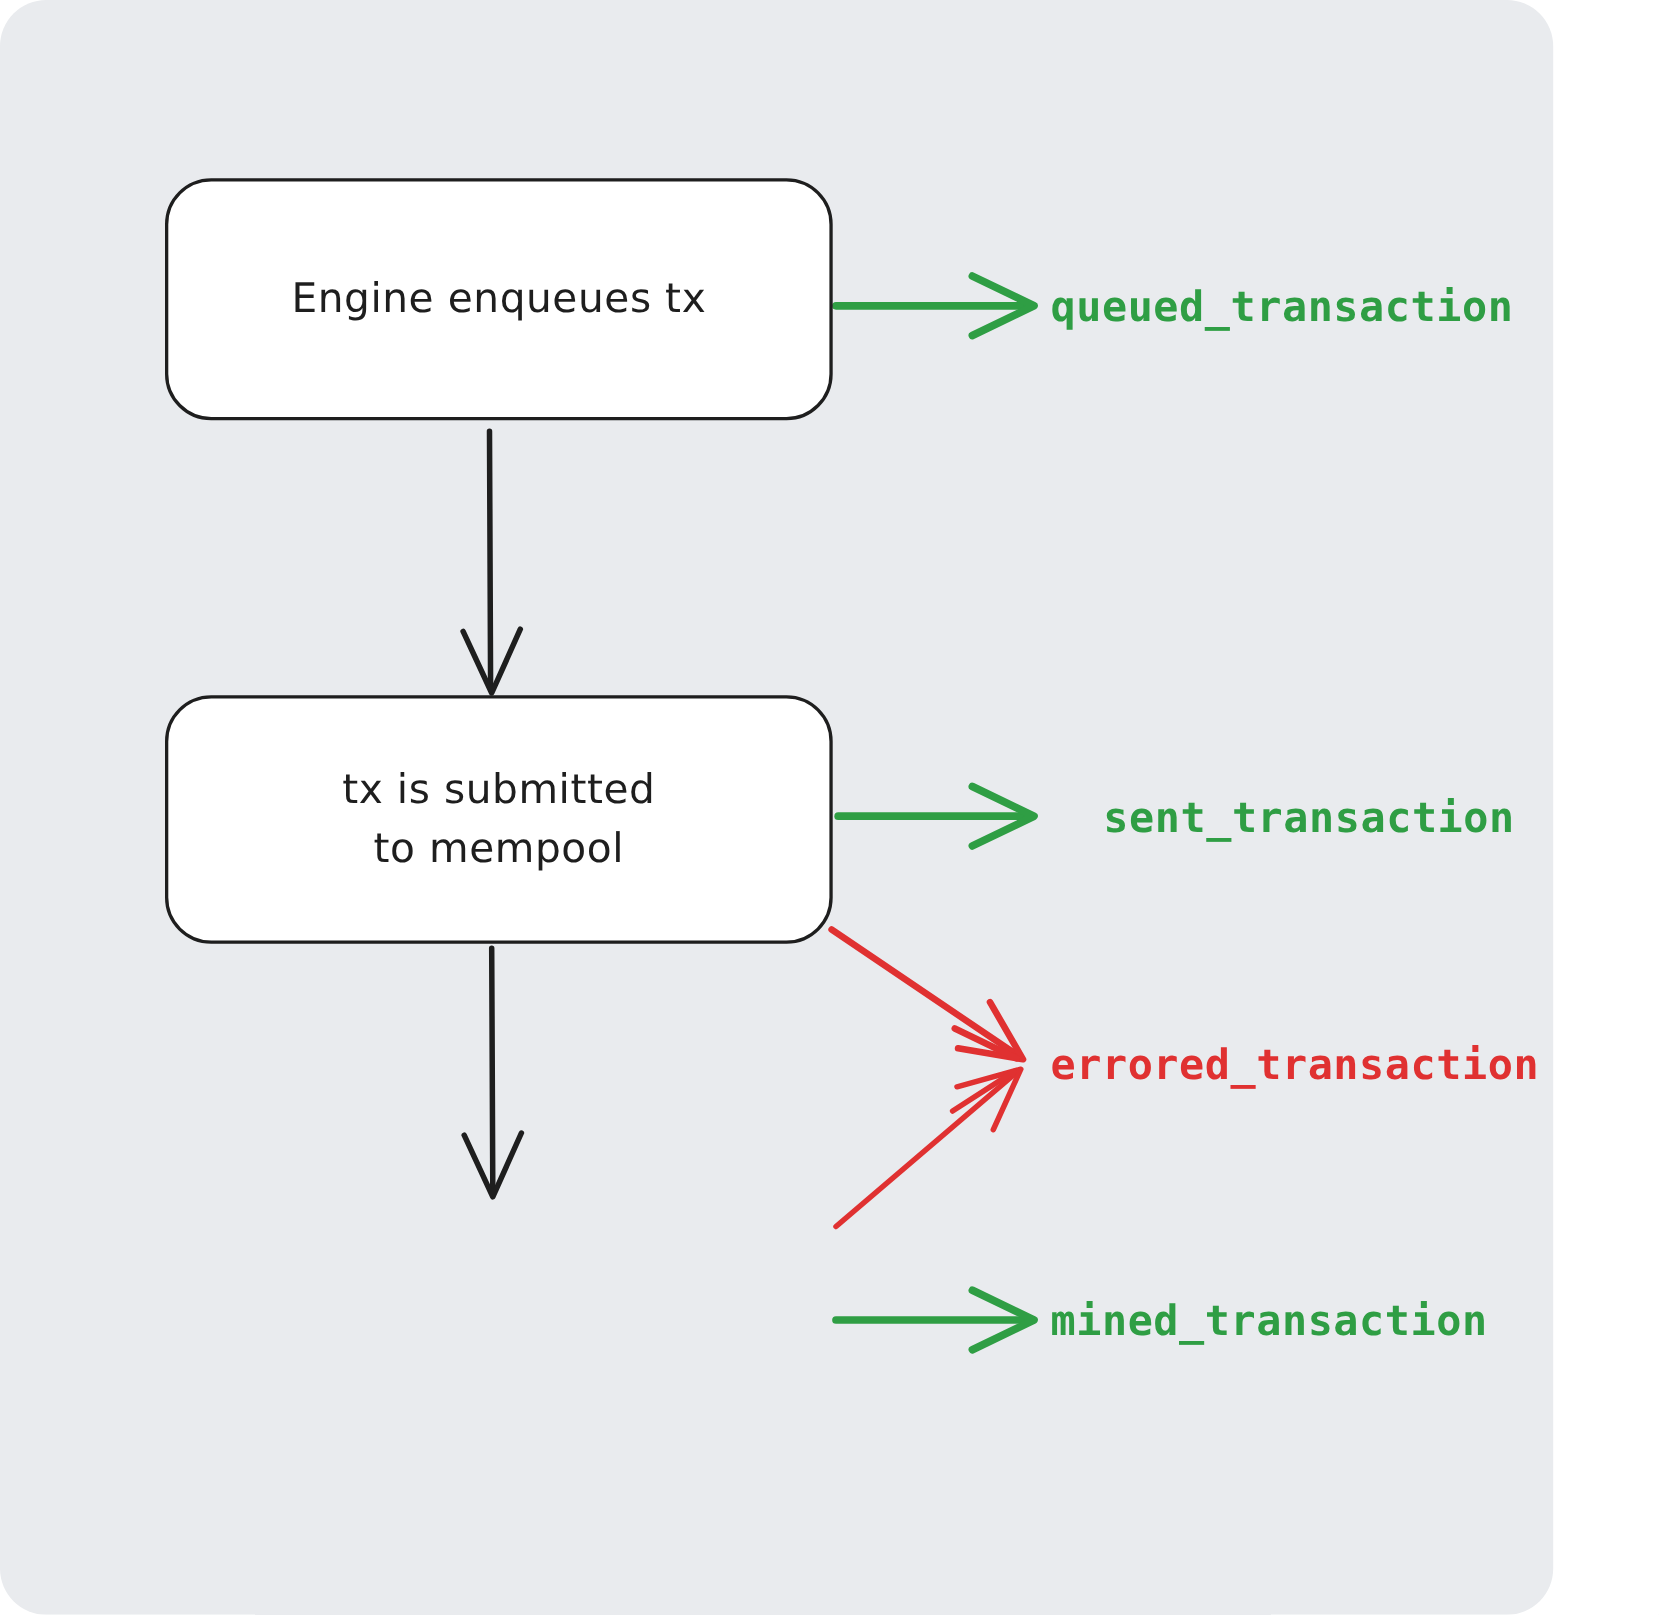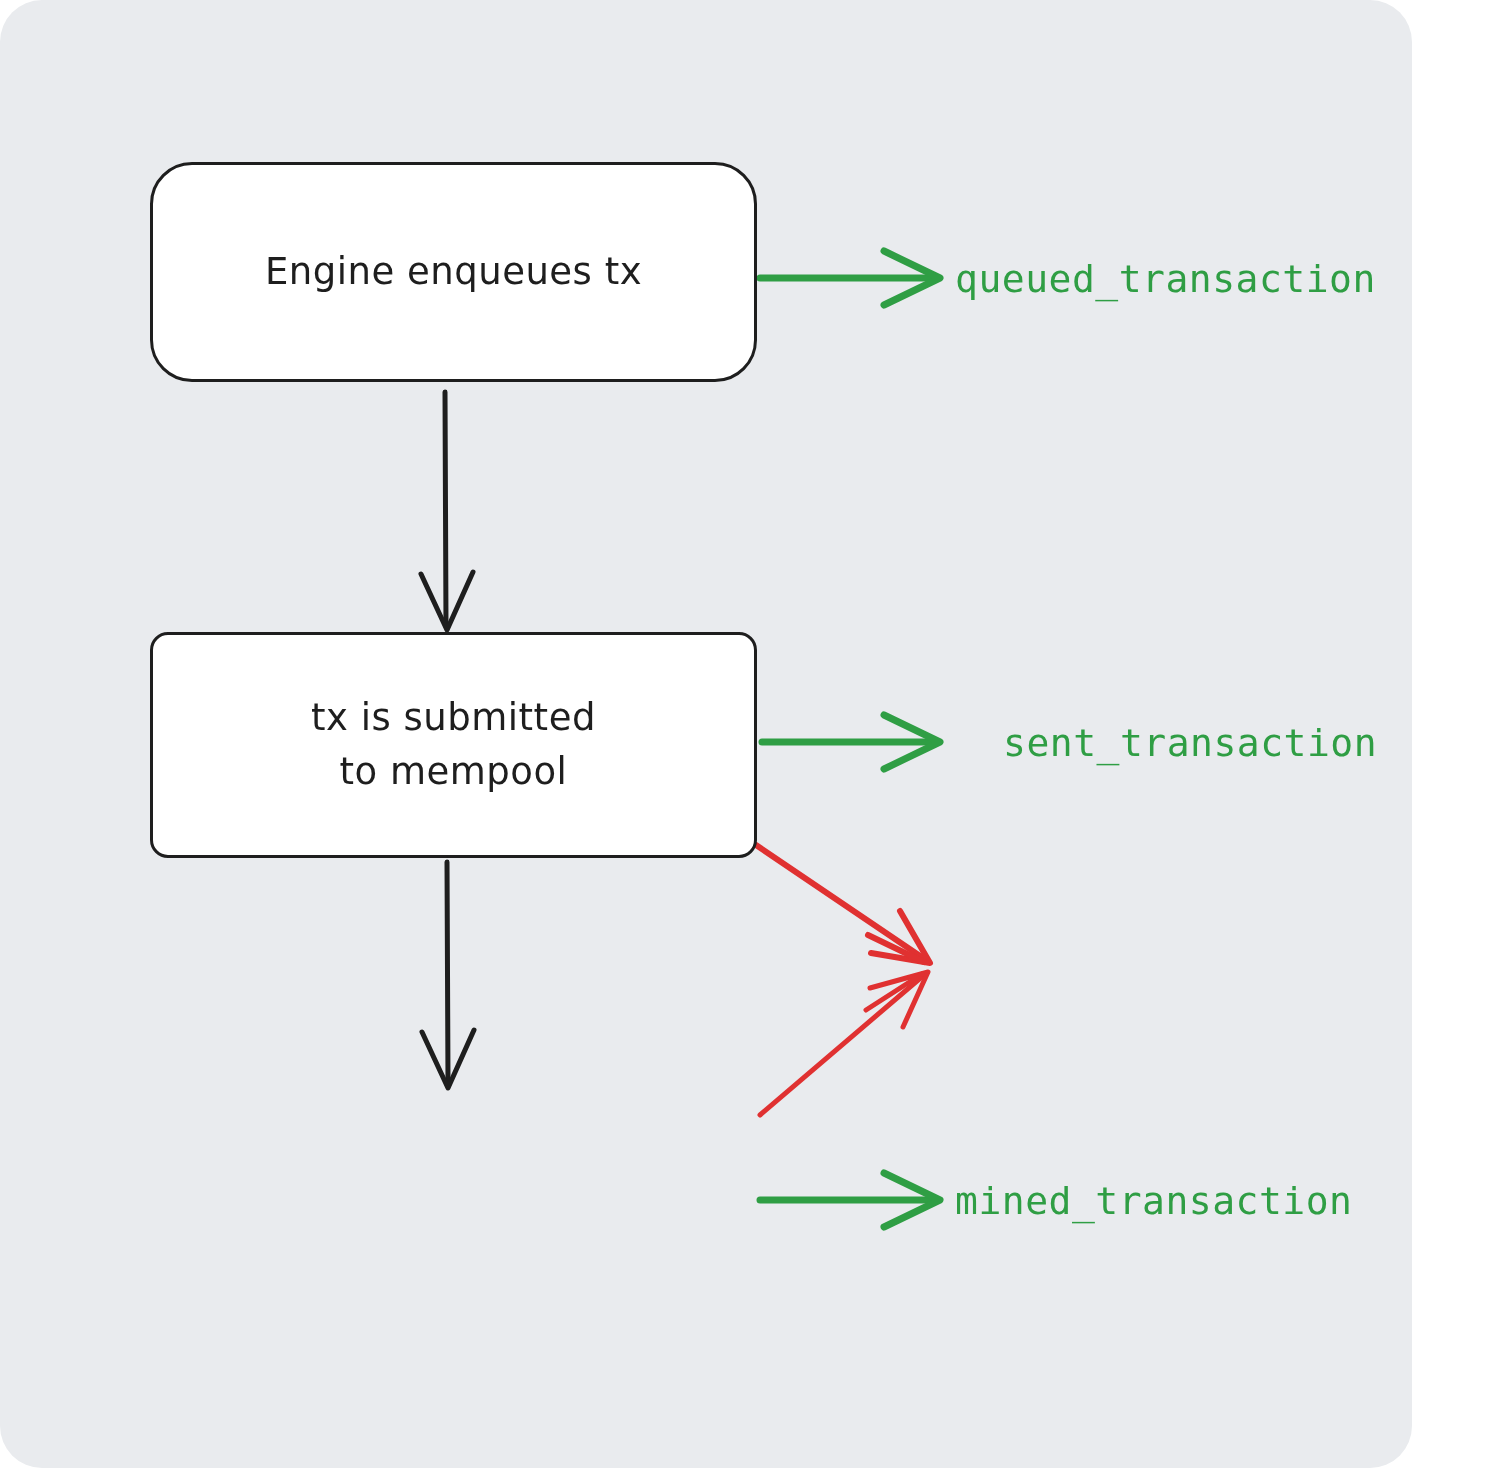--- a/index.html
+++ b/index.html
@@ -35,30 +35,30 @@
   .node-label {
     font-family: "DejaVu Sans", sans-serif;
     font-size: 37px;
     font-weight: 500;
     color: #1e1e1e;
     line-height: 1.45;
     white-space: pre-line;
     letter-spacing: 0.5px;
   }
   #node-enqueue { top: 162px; height: 220px; }
-  #node-submit  { top: 632px; height: 226px; border-radius: 18px; }
+  #node-submit  { top: 632px; height: 226px; }
   #node-mined   { top: 1090px; height: 220px; }
 
   .event-label {
     position: absolute;
     left: 955px;
     transform: translateY(-50%);
     font-family: "DejaVu Sans Mono", monospace;
     font-size: 38px;
-    font-weight: 400;
+    font-weight: 700;
     letter-spacing: 0.5px;
     white-space: nowrap;
   }
   .event-success { color: var(--success, #2f9e44); }
   .event-error   { color: var(--error, #e03131); }
   #event-queued  { top: 279px; }
   #event-sent    { top: 743px; margin-left: 48px; }
   #event-errored { top: 968px; }
   #event-mined   { top: 1201px; }
 </style>
@@ -114,16 +114,17 @@
   <div class="node" id="node-submit">
     <div class="node-label">tx is submitted
 to mempool</div>
   </div>
 
 
   <div class="event-label event-success" id="event-queued">queued_transaction</div>
 
   <div class="event-label event-success" id="event-sent">sent_transaction</div>
 
+  <div class="event-label event-error" id="event-errored">errored_transaction</div>
 
   <div class="event-label event-success" id="event-mined">mined_transaction</div>
 
 </div>
 
 </body></html>

